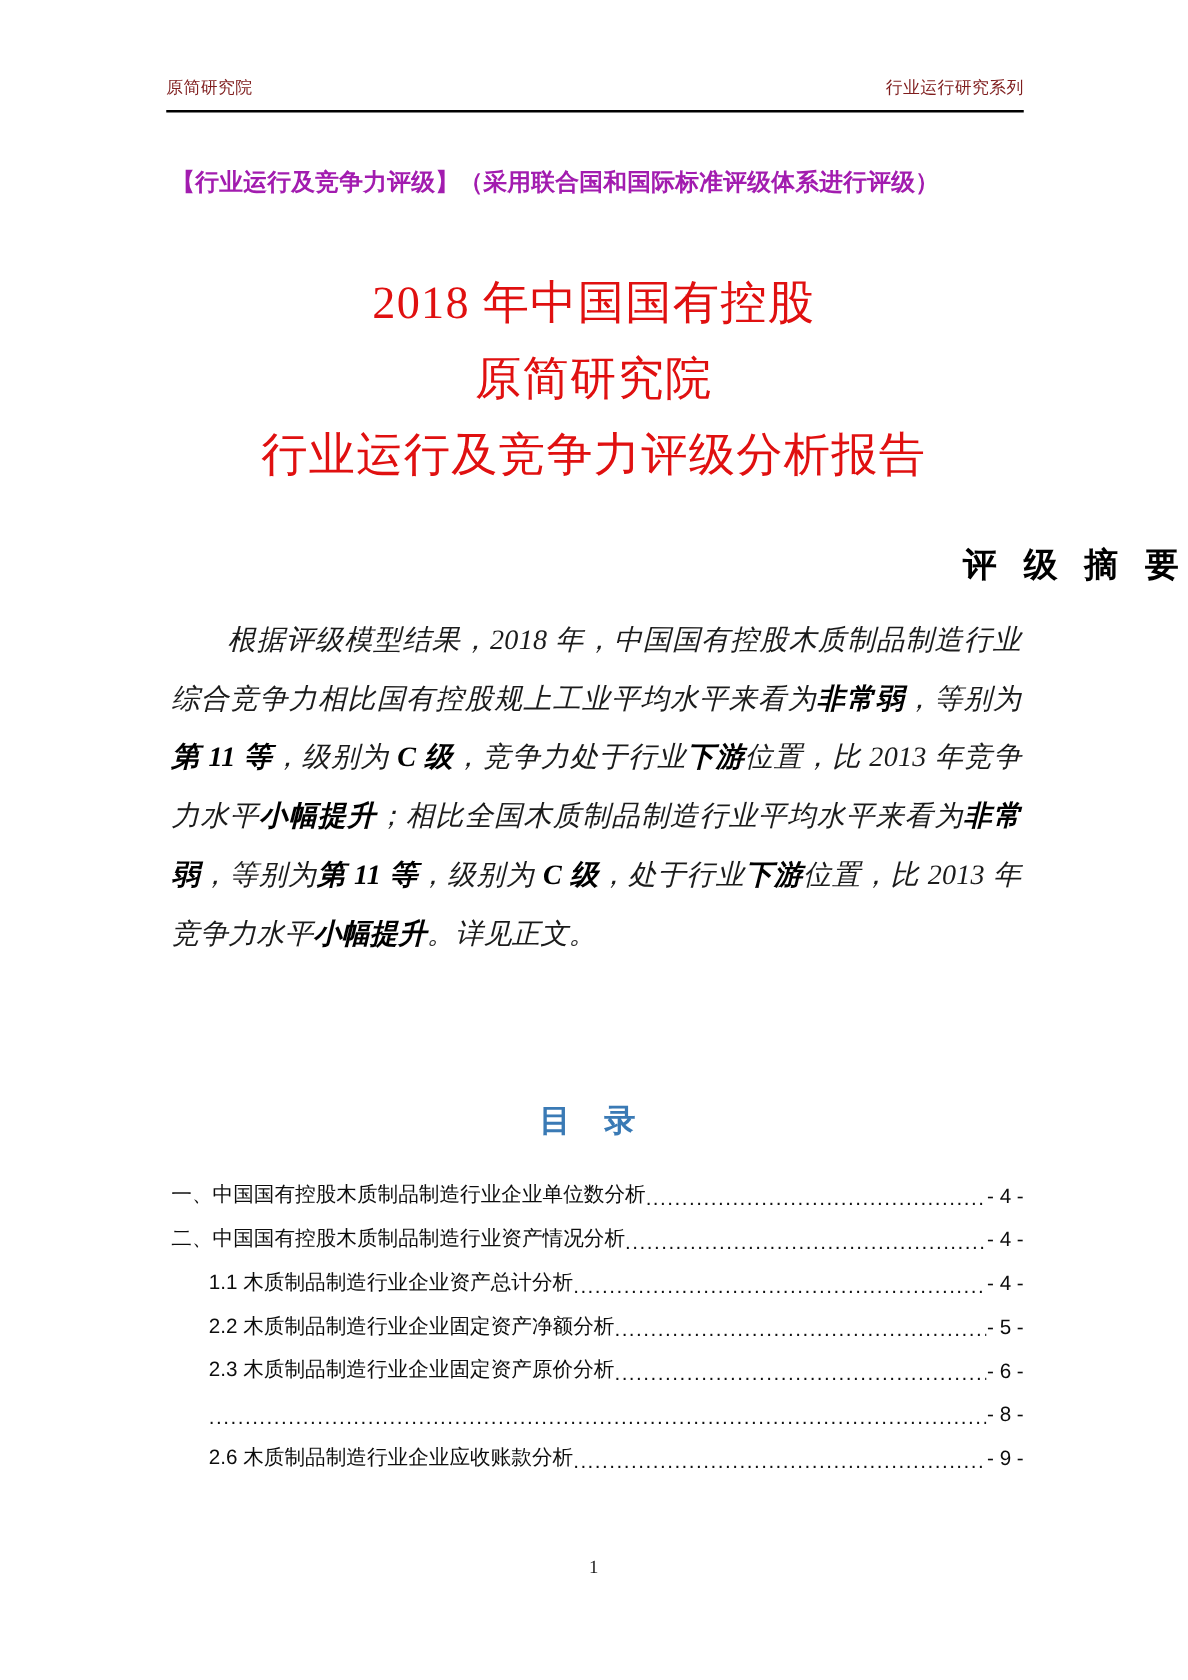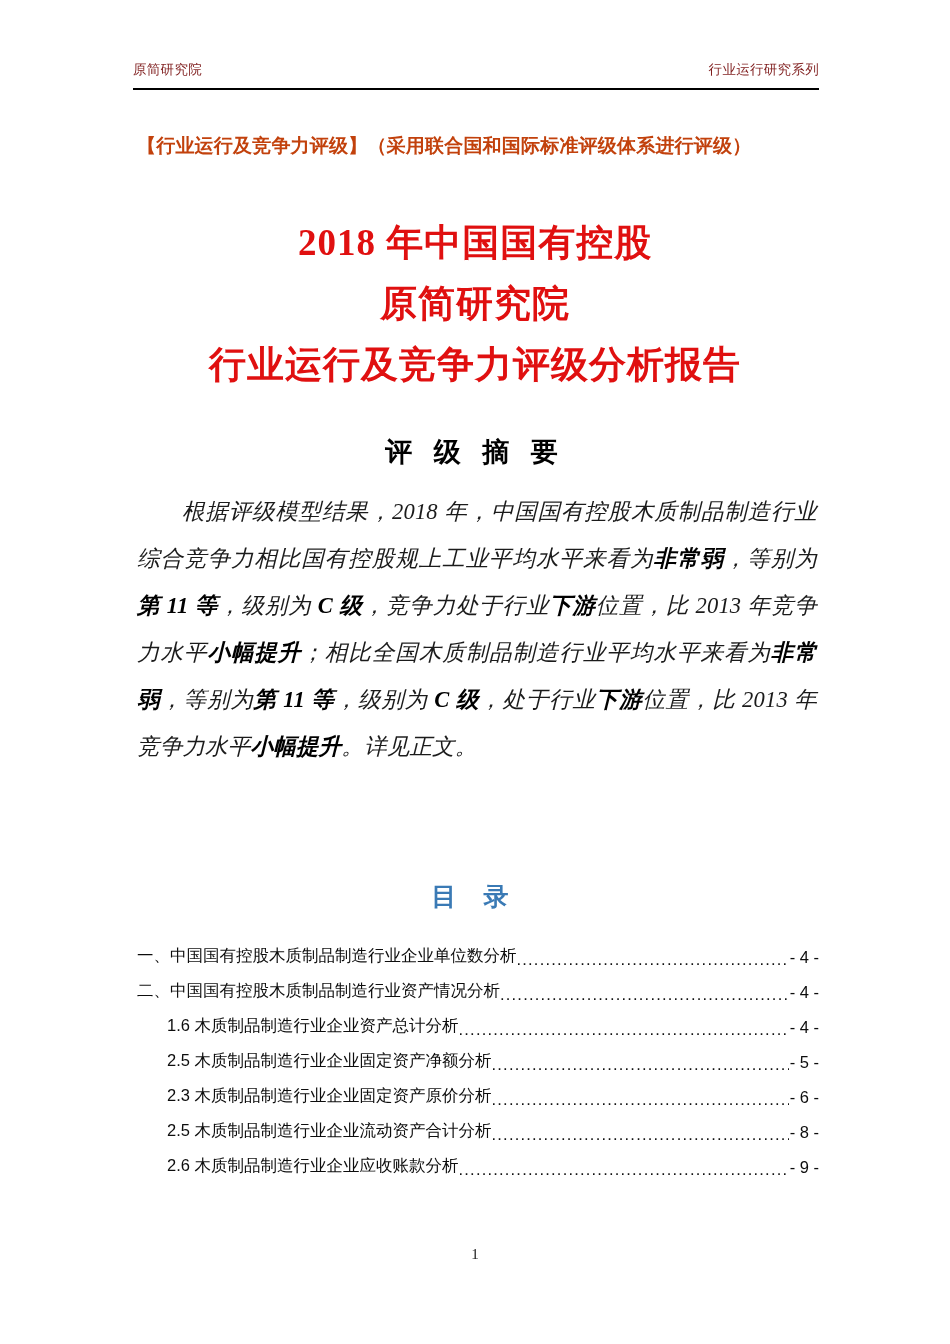--- a/index.html
+++ b/index.html
@@ -51,47 +51,47 @@
   
   .bracket-line {
     position: absolute;
     left: 137px;
     top: 133px;
     width: 690px;
     font-family: "Liberation Serif", "DejaVu Serif", serif;
     font-weight: bold;
     font-size: 19px;
     letter-spacing: 0.2px;
-    color: #c2410c;
+    color: #a21caf;
     white-space: nowrap;
   }
 
   
   .main-title {
     position: absolute;
     left: 0;
     top: 212px;
     width: 950px;
     text-align: center;
     color: #e01010;
     font-family: "Liberation Serif", "DejaVu Serif", serif;
-    font-weight: bold;
+    font-weight: normal;
     font-size: 37px;
     line-height: 61px;
     letter-spacing: 1px;
   }
   .main-title .tline { display: block; }
 
   
   .section-heading {
     position: absolute;
     left: 0;
     top: 434px;
     width: 950px;
-    text-align: center;
+    text-align: right;
     font-family: "Liberation Sans", "DejaVu Sans", sans-serif;
     font-weight: bold;
     font-size: 27px;
     letter-spacing: 7px;
     color: #000000;
   }
 
   
   .summary {
     position: absolute;
@@ -204,36 +204,35 @@
         <span class="toc-label">一、中国国有控股木质制品制造行业企业单位数分析</span>
         <span class="toc-leader"></span>
         <span class="toc-page">- 4 -</span>
       </div>
       <div class="toc-item">
         <span class="toc-label">二、中国国有控股木质制品制造行业资产情况分析</span>
         <span class="toc-leader"></span>
         <span class="toc-page">- 4 -</span>
       </div>
       <div class="toc-item lvl2">
-        <span class="toc-label">1.6 木质制品制造行业企业资产总计分析</span>
+        <span class="toc-label">1.1 木质制品制造行业企业资产总计分析</span>
         <span class="toc-leader"></span>
         <span class="toc-page">- 4 -</span>
       </div>
       <div class="toc-item lvl2">
-        <span class="toc-label">2.5 木质制品制造行业企业固定资产净额分析</span>
+        <span class="toc-label">2.2 木质制品制造行业企业固定资产净额分析</span>
         <span class="toc-leader"></span>
         <span class="toc-page">- 5 -</span>
       </div>
       <div class="toc-item lvl2">
         <span class="toc-label">2.3 木质制品制造行业企业固定资产原价分析</span>
         <span class="toc-leader"></span>
         <span class="toc-page">- 6 -</span>
       </div>
       <div class="toc-item lvl2">
-        <span class="toc-label">2.5 木质制品制造行业企业流动资产合计分析</span>
         <span class="toc-leader"></span>
         <span class="toc-page">- 8 -</span>
       </div>
       <div class="toc-item lvl2">
         <span class="toc-label">2.6 木质制品制造行业企业应收账款分析</span>
         <span class="toc-leader"></span>
         <span class="toc-page">- 9 -</span>
       </div>
     </div>
 

